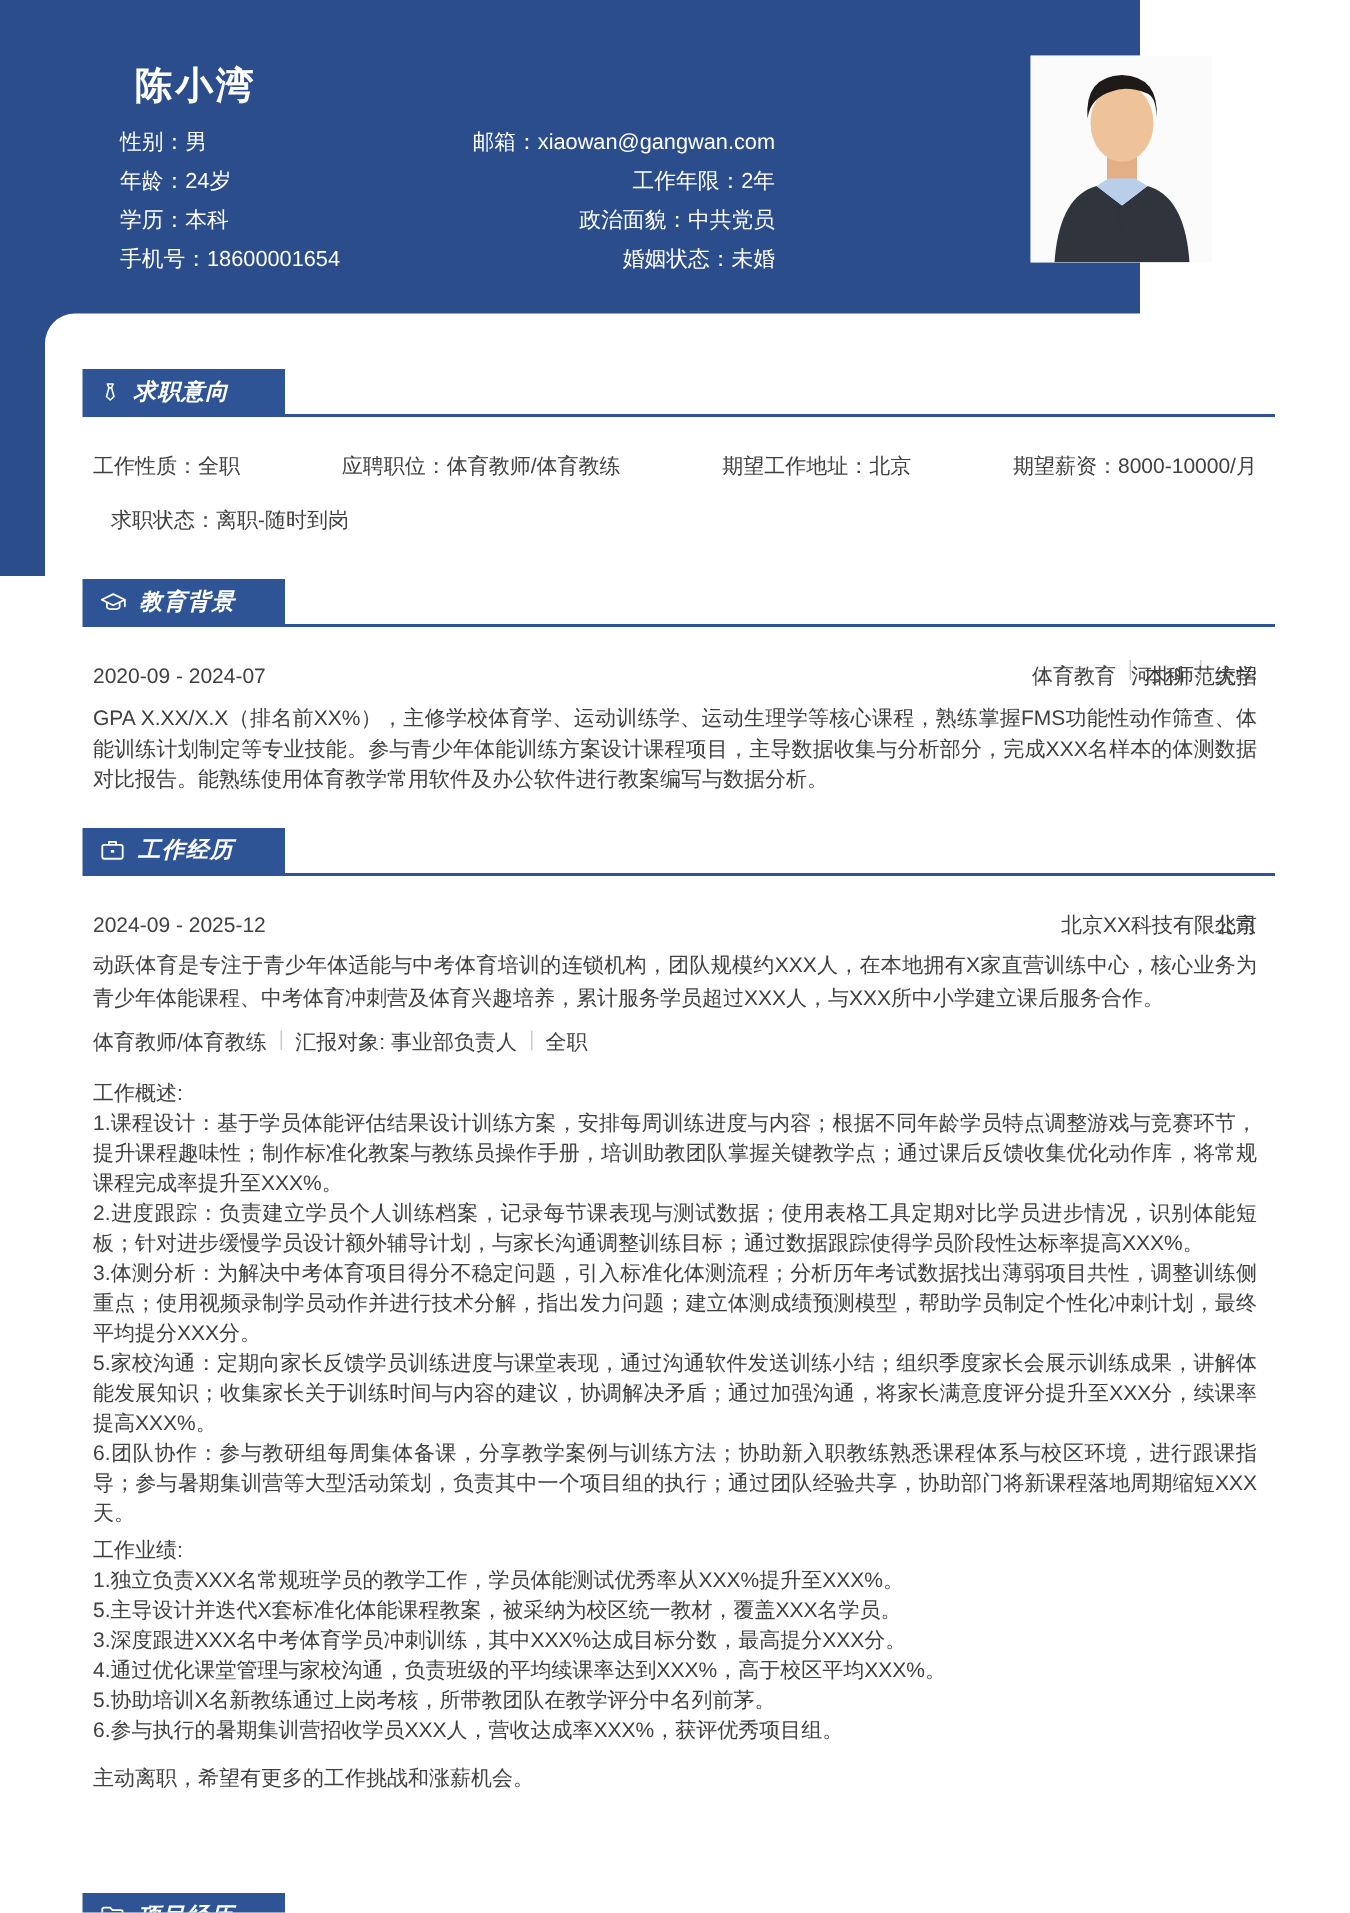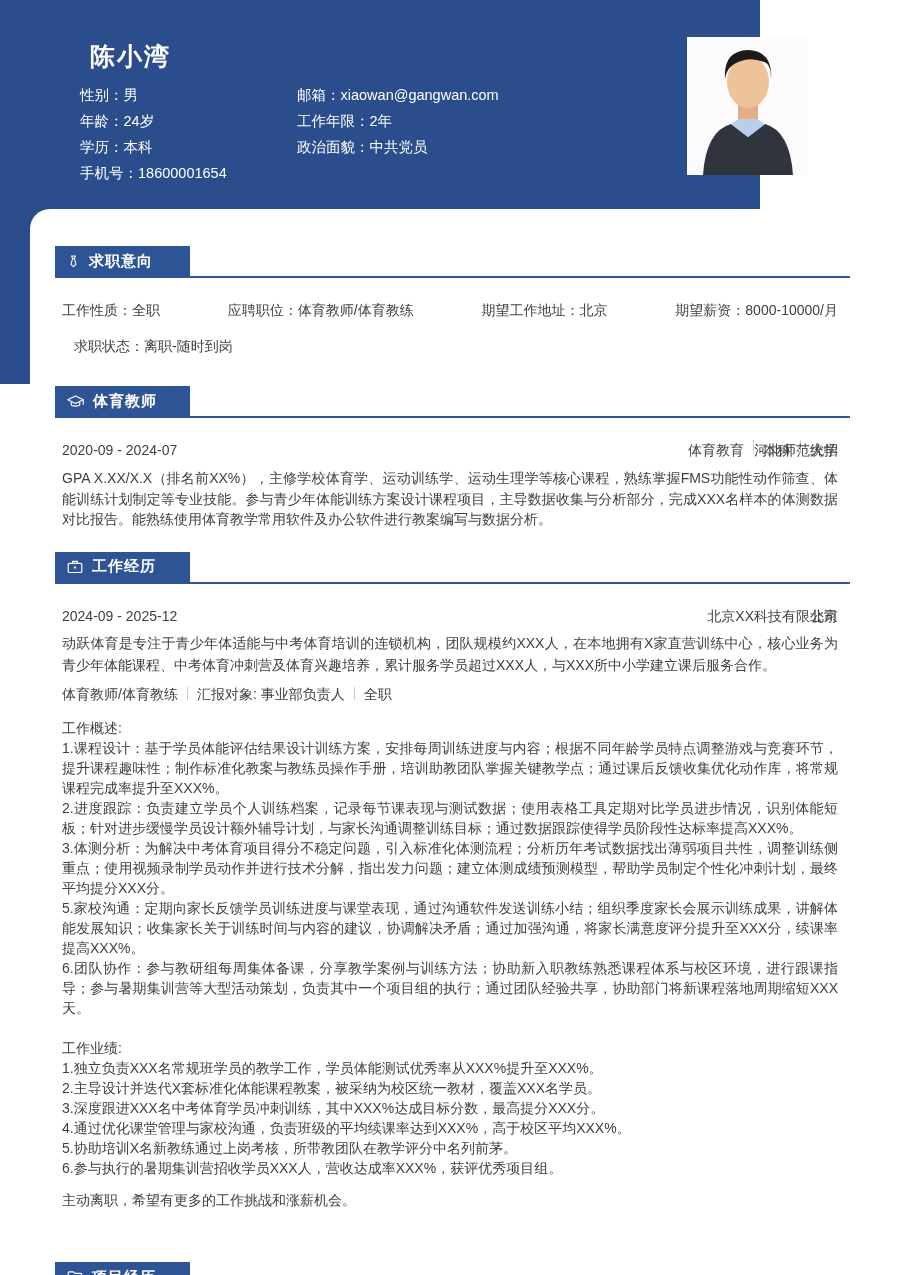--- a/index.html
+++ b/index.html
@@ -10,36 +10,36 @@
     background: #ffffff;
     font-family: "Liberation Sans", "DejaVu Sans", sans-serif;
     color: #404040;
   }
 
   
   .banner { position: absolute; top: 0; left: 0; width: 760px; height: 384px; background: #2B4D8C; }
   .name { position: absolute; left: 90px; top: 40px; font-size: 25px; font-weight: bold; color: #fff; letter-spacing: 2px; }
   .info-col { position: absolute; top: 82px; color: #fff; font-size: 14.5px; }
   .info-col.c1 { left: 80px; }
-  .info-col.c2 { left: 297px; }
+  .info-col.c2 { left: 315px; text-align: right; }
   .info-row { height: 26px; line-height: 26px; white-space: nowrap; }
   .photo { position: absolute; left: 687px; top: 37px; width: 121px; height: 138px; background: #fdfdfd; overflow: hidden; }
 
   
   .card {
     position: absolute; left: 30px; top: 209px; width: 840px; height: 1066px;
     background: #ffffff; border-radius: 20px 20px 0 0; padding-top: 37px;
   }
 
   
   .sec { margin: 0 20px 0 25px; border-bottom: 2px solid #2F5496; }
   .sec-badge {
     width: 135px; height: 30px; background: #2F5496; color: #fff;
     display: flex; align-items: center; gap: 9px; padding-left: 12px;
-    font-size: 15px; font-weight: bold; letter-spacing: 1px;
+    font-size: 15px; font-weight: bold; letter-spacing: 1px; font-style: italic;
   }
   .sec-badge svg { flex: 0 0 auto; }
 
   .row-text { font-size: 14px; color: #404040; }
 
   
   .ji-fields { display: flex; justify-content: space-between; margin: 22px 32px 0 32px; line-height: 20px; }
   .ji-status { margin: 16px 32px 0 44px; line-height: 20px; }
 
   
@@ -50,21 +50,21 @@
   .sep { display: inline-block; width: 1px; height: 13px; background: #C9C9C9; margin: 0 9px; }
 
   .edu-desc { margin: 8px 32px 0 32px; line-height: 20.5px; text-align: justify; }
 
   .sec.m-work { margin-top: 22px; }
   .work-intro { margin: 6px 32px 0 32px; line-height: 22px; text-align: justify; }
   .role-line { margin: 8px 32px 0 32px; line-height: 20px; display: flex; align-items: center; }
 
   .work-body { margin: 14px 32px 0 32px; line-height: 20px; text-align: justify; }
   .blk-label { line-height: 20px; }
-  .m-gap { margin-top: 20px; }
+  .m-gap { margin-top: 5px; }
   .leaving { margin-top: 12px; line-height: 20px; }
 
   
   .sec.projects { position: absolute; left: 25px; right: 20px; top: 1053px; margin: 0; }
 </style>
 </head>
 <body>
 
 <div class="banner">
   <div class="name">陈小湾</div>
@@ -73,20 +73,21 @@
     <div class="info-row"><span>性别：</span><span>男</span></div>
     <div class="info-row"><span>年龄：</span><span>24岁</span></div>
     <div class="info-row"><span>学历：</span><span>本科</span></div>
     <div class="info-row"><span>手机号：</span><span>18600001654</span></div>
   </div>
 
   <div class="info-col c2">
     <div class="info-row"><span>邮箱：</span><span>xiaowan@gangwan.com</span></div>
     <div class="info-row"><span>工作年限：</span><span>2年</span></div>
     <div class="info-row"><span>政治面貌：</span><span>中共党员</span></div>
+    <div class="info-row"><span>婚姻状态：</span><span>未婚</span></div>
   </div>
 
   <div class="photo">
     <svg width="121" height="138" viewBox="0 0 121 138">
       <rect width="121" height="138" fill="#fbfbfb"></rect>
       <rect x="51" y="60" width="20" height="24" fill="#e2af86"></rect>
       <ellipse cx="61" cy="45" rx="21" ry="26" fill="#eec39a"></ellipse>
       <path d="M38 42 Q36 14 61 13 Q86 14 84 42 Q84 27 77 25 Q64 20 54 24 Q40 28 38 42 Z" fill="#1d1a18"></path>
       <path d="M16 138 Q19 94 44 87 L61 100 L78 87 Q103 94 106 138 Z" fill="#30343c"></path>
       <path d="M44 87 L61 100 L78 87 L70 82 L52 82 Z" fill="#b9cfe9"></path>
@@ -117,21 +118,21 @@
     <span>求职状态：</span><span>离职-随时到岗</span>
   </div>
 
   <div class="sec m-edu">
     <div class="sec-badge">
       <svg width="17" height="15" viewBox="0 0 22 18" fill="none" stroke="#fff" stroke-width="1.5" stroke-linejoin="round">
         <path d="M11 2 L1 6.8 L11 11.6 L21 6.8 Z"></path>
         <path d="M5.5 9.2 V13 C5.5 15.6 16.5 15.6 16.5 13 V9.2"></path>
         <path d="M21 7 V12.5" stroke-linecap="round"></path>
       </svg>
-      <span>体育教师</span>
+      <span>教育背景</span>
     </div>
   </div>
 
   <div class="tri-row row-text">
     <span>2020-09 - 2024-07</span>
     <span class="tri-center">河北师范大学</span>
     <span class="meta">
       <span>体育教育</span>
         <i class="sep"></i>
         <span>本科</span>
@@ -171,21 +172,21 @@
   <div class="work-body row-text">
     <div class="blk-label">工作概述:</div>
     <div>1.课程设计：基于学员体能评估结果设计训练方案，安排每周训练进度与内容；根据不同年龄学员特点调整游戏与竞赛环节，提升课程趣味性；制作标准化教案与教练员操作手册，培训助教团队掌握关键教学点；通过课后反馈收集优化动作库，将常规课程完成率提升至XXX%。</div>
     <div>2.进度跟踪：负责建立学员个人训练档案，记录每节课表现与测试数据；使用表格工具定期对比学员进步情况，识别体能短板；针对进步缓慢学员设计额外辅导计划，与家长沟通调整训练目标；通过数据跟踪使得学员阶段性达标率提高XXX%。</div>
     <div>3.体测分析：为解决中考体育项目得分不稳定问题，引入标准化体测流程；分析历年考试数据找出薄弱项目共性，调整训练侧重点；使用视频录制学员动作并进行技术分解，指出发力问题；建立体测成绩预测模型，帮助学员制定个性化冲刺计划，最终平均提分XXX分。</div>
     <div>5.家校沟通：定期向家长反馈学员训练进度与课堂表现，通过沟通软件发送训练小结；组织季度家长会展示训练成果，讲解体能发展知识；收集家长关于训练时间与内容的建议，协调解决矛盾；通过加强沟通，将家长满意度评分提升至XXX分，续课率提高XXX%。</div>
     <div>6.团队协作：参与教研组每周集体备课，分享教学案例与训练方法；协助新入职教练熟悉课程体系与校区环境，进行跟课指导；参与暑期集训营等大型活动策划，负责其中一个项目组的执行；通过团队经验共享，协助部门将新课程落地周期缩短XXX天。</div>
 
     <div class="blk-label m-gap">工作业绩:</div>
     <div>1.独立负责XXX名常规班学员的教学工作，学员体能测试优秀率从XXX%提升至XXX%。</div>
-    <div>2.主导设计并迭代X套标准化体能课程教案，被采纳为校区统一教材，覆盖XXX名学员。</div>
+    <div>5.主导设计并迭代X套标准化体能课程教案，被采纳为校区统一教材，覆盖XXX名学员。</div>
     <div>3.深度跟进XXX名中考体育学员冲刺训练，其中XXX%达成目标分数，最高提分XXX分。</div>
     <div>4.通过优化课堂管理与家校沟通，负责班级的平均续课率达到XXX%，高于校区平均XXX%。</div>
     <div>5.协助培训X名新教练通过上岗考核，所带教团队在教学评分中名列前茅。</div>
     <div>6.参与执行的暑期集训营招收学员XXX人，营收达成率XXX%，获评优秀项目组。</div>
 
     <div class="leaving">主动离职，希望有更多的工作挑战和涨薪机会。</div>
   </div>
 
   <div class="sec projects">
     <div class="sec-badge">

